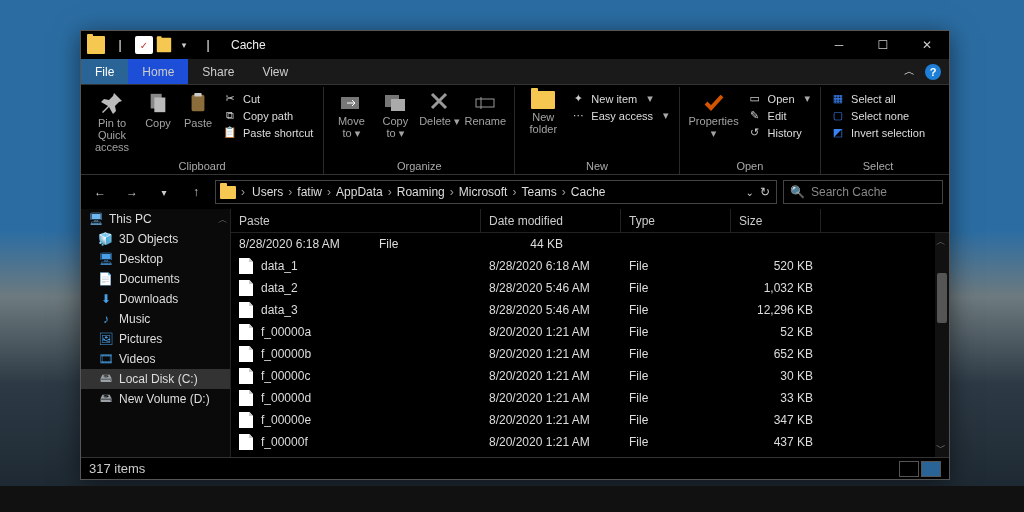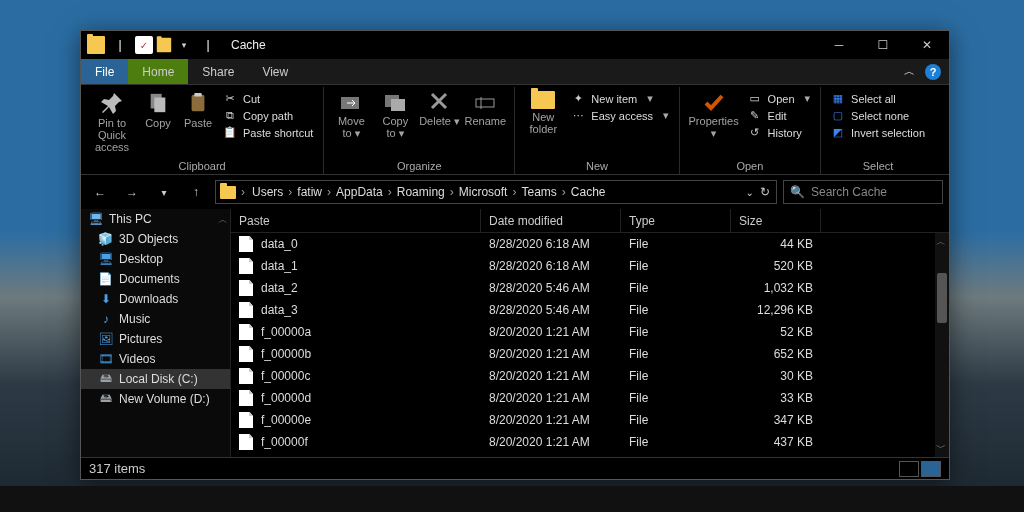--- a/index.html
+++ b/index.html
@@ -27,21 +27,21 @@
   .title-sep { color:#666; margin:0 4px; }
   .title-text { margin-left:4px; color:#eee; }
   .title-spacer { flex:1; }
   .winctl { display:flex; }
   .winctl div { width:44px; height:28px; display:flex; align-items:center; justify-content:center; color:#ccc; }
 
   
   .tabs { height:26px; background:#1a1a1a; display:flex; align-items:stretch; border-bottom:1px solid #333; }
   .tab { padding:0 14px; display:flex; align-items:center; color:#ccc; font-size:12px; }
   .tab.file { background:#2a6496; color:#fff; }
-  .tab.active { background:#4d7c0f; }
+  .tab.active { background:#1d4ed8; }
   .tabs-spacer { flex:1; }
   .tabs-right { display:flex; align-items:center; gap:10px; padding-right:8px; }
   .chev-up { color:#fff; font-size:11px; }
   .help-q { width:16px;height:16px;border-radius:50%;background:#1e7fd6;color:#fff;display:flex;align-items:center;justify-content:center;font-size:11px;font-weight:bold; }
 
   
   .ribbon { background:#000; height:90px; display:flex; border-bottom:1px solid #333; padding-top:2px; }
   .rgroup { display:flex; flex-direction:column; align-items:center; border-right:1px solid #2a2a2a; }
   .rgroup-body { display:flex; align-items:flex-start; flex:1; padding:2px 6px 0 6px; gap:2px;}
   .rgroup-label { font-size:11px; color:#aaa; height:16px; display:flex; align-items:center;}
@@ -356,24 +356,20 @@
 
     <div class="listing">
       <div class="cols">
         <div class="col c-name">Paste</div>
         <div class="col c-date">Date modified</div>
         <div class="col c-type">Type</div>
         <div class="col c-size">Size</div>
       </div>
       <div class="rows" id="file-rows">
           <div class="row">
-            <div class="col c-name" style="border:none">
-              <span class="file-icon"></span>
-              <span>data_0</span>
-            </div>
             <div class="col c-date" style="border:none">8/28/2020 6:18 AM</div>
             <div class="col c-type" style="border:none">File</div>
             <div class="col c-size" style="border:none">44 KB</div>
           </div>
           <div class="row">
             <div class="col c-name" style="border:none">
               <span class="file-icon"></span>
               <span>data_1</span>
             </div>
             <div class="col c-date" style="border:none">8/28/2020 6:18 AM</div>

